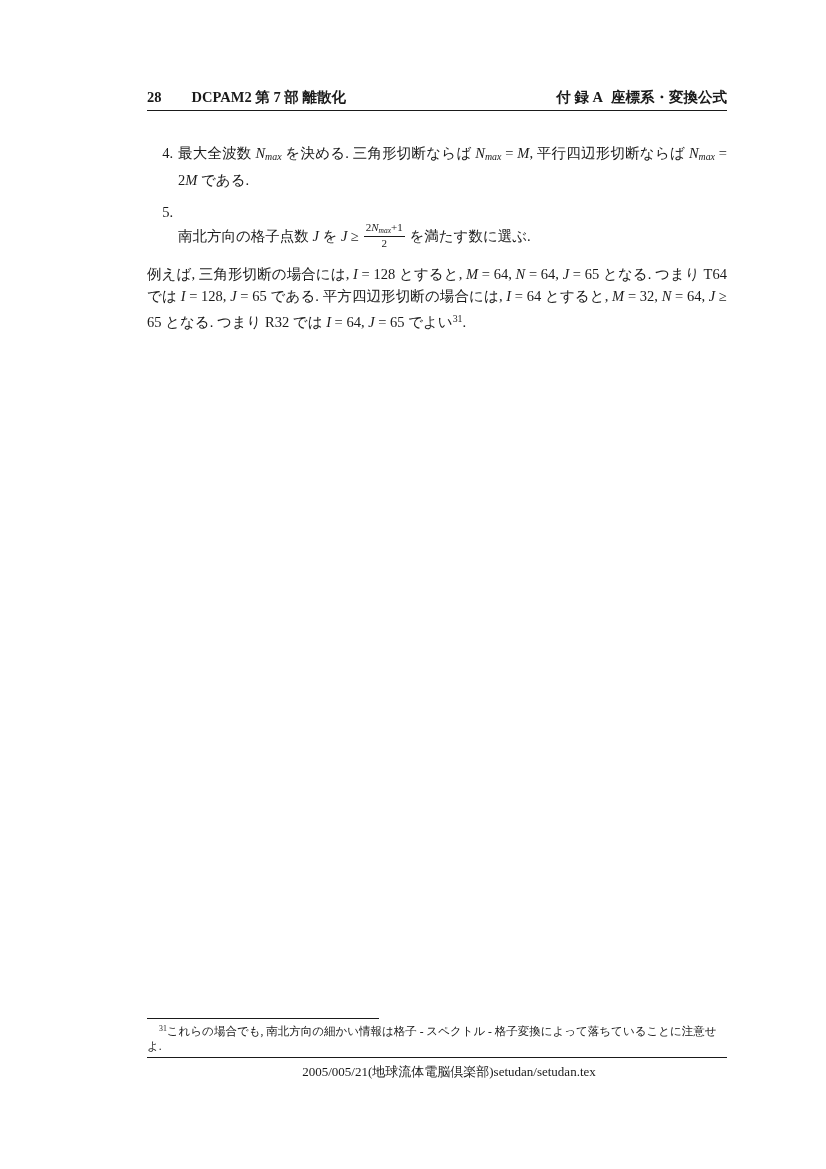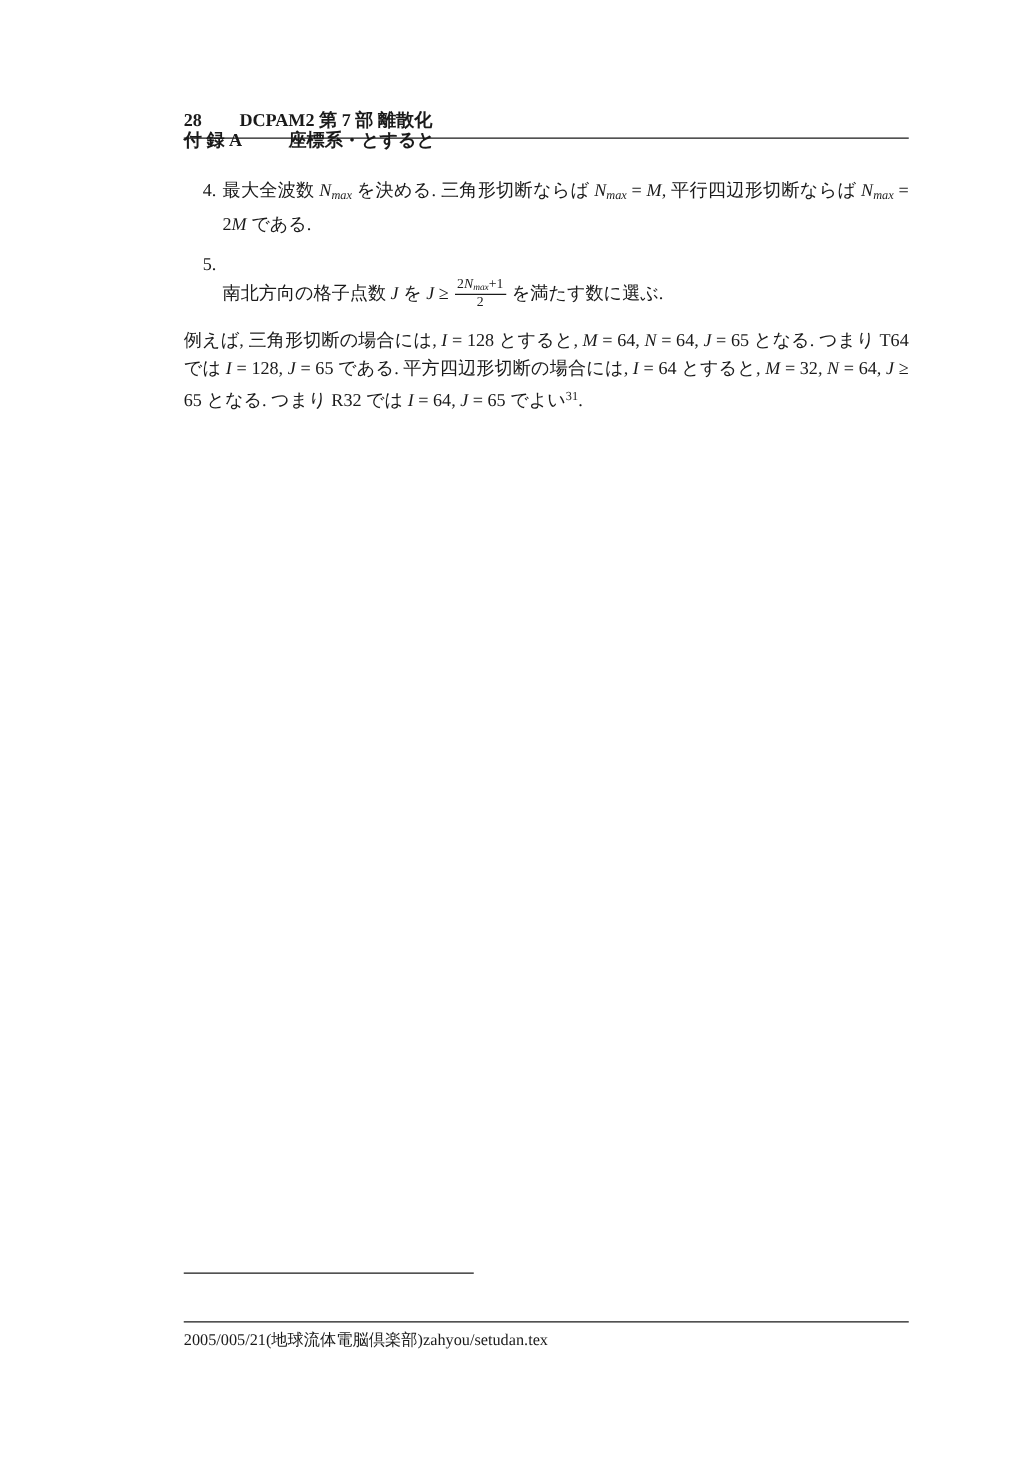--- a/index.html
+++ b/index.html
@@ -11,25 +11,25 @@
     font-family:"Liberation Serif","DejaVu Serif",serif;
     color:#1a1a1a;
     overflow:hidden;
   }
   .rule { position:absolute; height:1px; background:#1a1a1a; }
 
   
   .header {
     position:absolute; left:147px; width:580px; top:89px;
     display:flex; justify-content:space-between; align-items:baseline;
-    font-weight:bold; font-size:14.5px; line-height:16px;flex-direction:column;
+    font-weight:bold; font-size:14.5px; line-height:16px;
   }
   .header-left, .header-right { display:flex; align-items:baseline; }
   .page-number { margin-right:30px; }
-  .appendix-label { margin-right:37px; }
+  .appendix-label { margin-right:8px; }
   .header-rule { left:147px; width:580px; top:110px; }
 
   
   .content {
     position:absolute; left:147px; width:580px; top:142px;
     font-size:14.5px; line-height:22.5px;
   }
   .list-item { display:flex; margin-bottom:10px; }
   .item-number { flex:0 0 26px; text-align:right; margin-right:5px; }
   .item-text { flex:1; text-align:justify; }
@@ -50,55 +50,56 @@
   
   .footnote-rule { left:147px; width:232px; top:1018px; }
   .footnote {
     position:absolute; left:147px; width:580px; top:1021px;
     font-size:11.5px; line-height:15px; text-indent:12px;
   }
 
   
   .footer-rule { left:147px; width:580px; top:1057px; }
   .footer {
-    position:absolute; left:147px; width:580px; top:1063px;
-    display:flex; justify-content:flex-start;
+    position:absolute; left:159px; width:580px; top:1063px;
+    display:flex; justify-content:center;
     font-size:13px; line-height:17px;
   }
 </style>
 </head>
 <body>
 
 <div class="page">
 
   <div class="header">
     <div class="header-left">
       <span class="page-number">28</span>
       <span>DCPAM2 第 7 部 離散化</span>
     </div>
     <div class="header-right">
       <span class="appendix-label">付 録 A</span>
-      <span>座標系・とすると</span>
+      <span>座標系・変換公式</span>
     </div>
   </div>
   <div class="rule header-rule"></div>
 
   <div class="content">
     <div class="list-item">
       <span class="item-number">4.</span>
       <div class="item-text"><span class="seg-t">最大全波数 </span><span class="seg-i">N</span><span class="seg-sub">max</span><span class="seg-t"> を決める. 三角形切断ならば </span><span class="seg-i">N</span><span class="seg-sub">max</span><span class="seg-t"> = </span><span class="seg-i">M</span><span class="seg-t">, 平行四辺形切断ならば </span><span class="seg-i">N</span><span class="seg-sub">max</span><span class="seg-t"> = 2</span><span class="seg-i">M</span><span class="seg-t"> である.</span></div>
     </div>
     <div class="list-item">
       <span class="item-number">5.</span>
       <div class="item-text"><span class="seg-t">南北方向の格子点数 </span><span class="seg-i">J</span><span class="seg-t"> を </span><span class="seg-i">J</span><span class="seg-t"> ≥ </span><span class="frac"><span class="num"><span class="seg-t">2</span><span class="seg-i">N</span><span class="seg-sub">max</span><span class="seg-t">+1</span></span><span class="den"><span class="seg-t">2</span></span></span><span class="seg-t"> を満たす数に選ぶ.</span></div>
     </div>
     <div class="body-paragraph"><span class="seg-t">例えば, 三角形切断の場合には, </span><span class="seg-i">I</span><span class="seg-t"> = 128 とすると, </span><span class="seg-i">M</span><span class="seg-t"> = 64, </span><span class="seg-i">N</span><span class="seg-t"> = 64, </span><span class="seg-i">J</span><span class="seg-t"> = 65 となる. つまり T64 では </span><span class="seg-i">I</span><span class="seg-t"> = 128, </span><span class="seg-i">J</span><span class="seg-t"> = 65 である. 平方四辺形切断の場合には, </span><span class="seg-i">I</span><span class="seg-t"> = 64 とすると, </span><span class="seg-i">M</span><span class="seg-t"> = 32, </span><span class="seg-i">N</span><span class="seg-t"> = 64, </span><span class="seg-i">J</span><span class="seg-t"> ≥ 65 となる. つまり R32 では </span><span class="seg-i">I</span><span class="seg-t"> = 64, </span><span class="seg-i">J</span><span class="seg-t"> = 65 でよい</span><span class="seg-sup">31</span><span class="seg-t">.</span></div>
   </div>
 
   <div class="rule footnote-rule"></div>
+  <div class="footnote"><span class="seg-sup">31</span><span class="seg-t">これらの場合でも, 南北方向の細かい情報は格子 - スペクトル - 格子変換によって落ちていることに注意せよ.</span></div>
 
   <div class="rule footer-rule"></div>
   <div class="footer">
     <span>2005/005/21(地球流体電脳倶楽部)</span>
-    <span>zahyou/setudan.tex</span>
+    <span>setudan/setudan.tex</span>
   </div>
 
 </div>
 
 </body></html>

